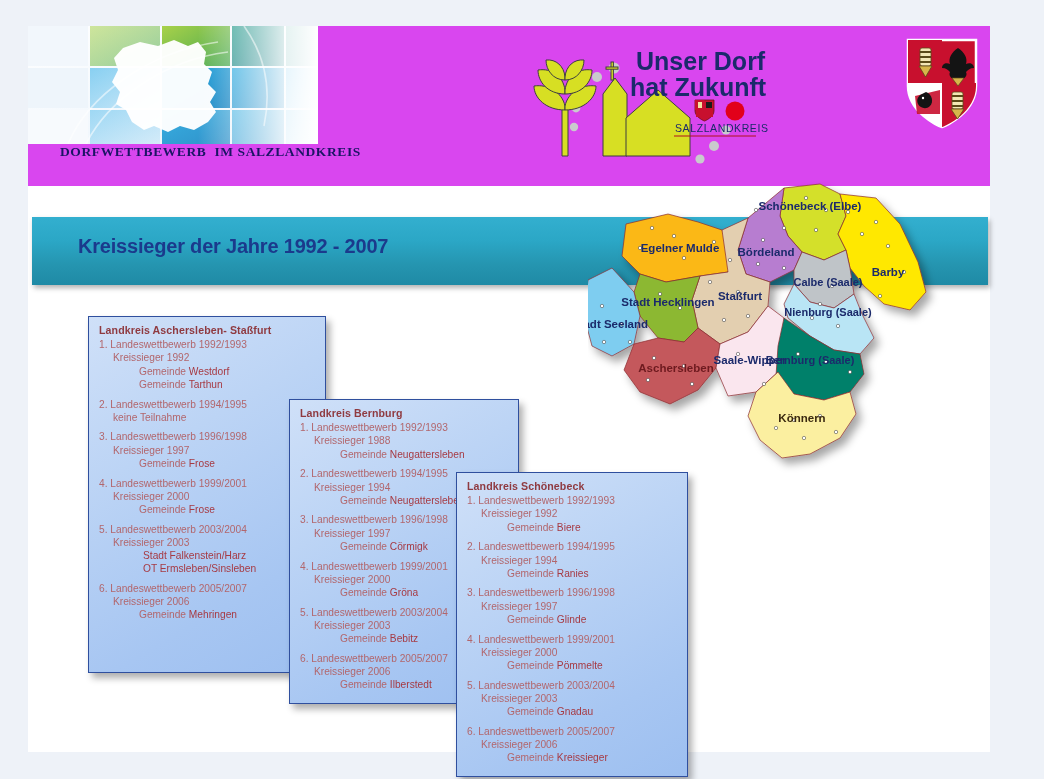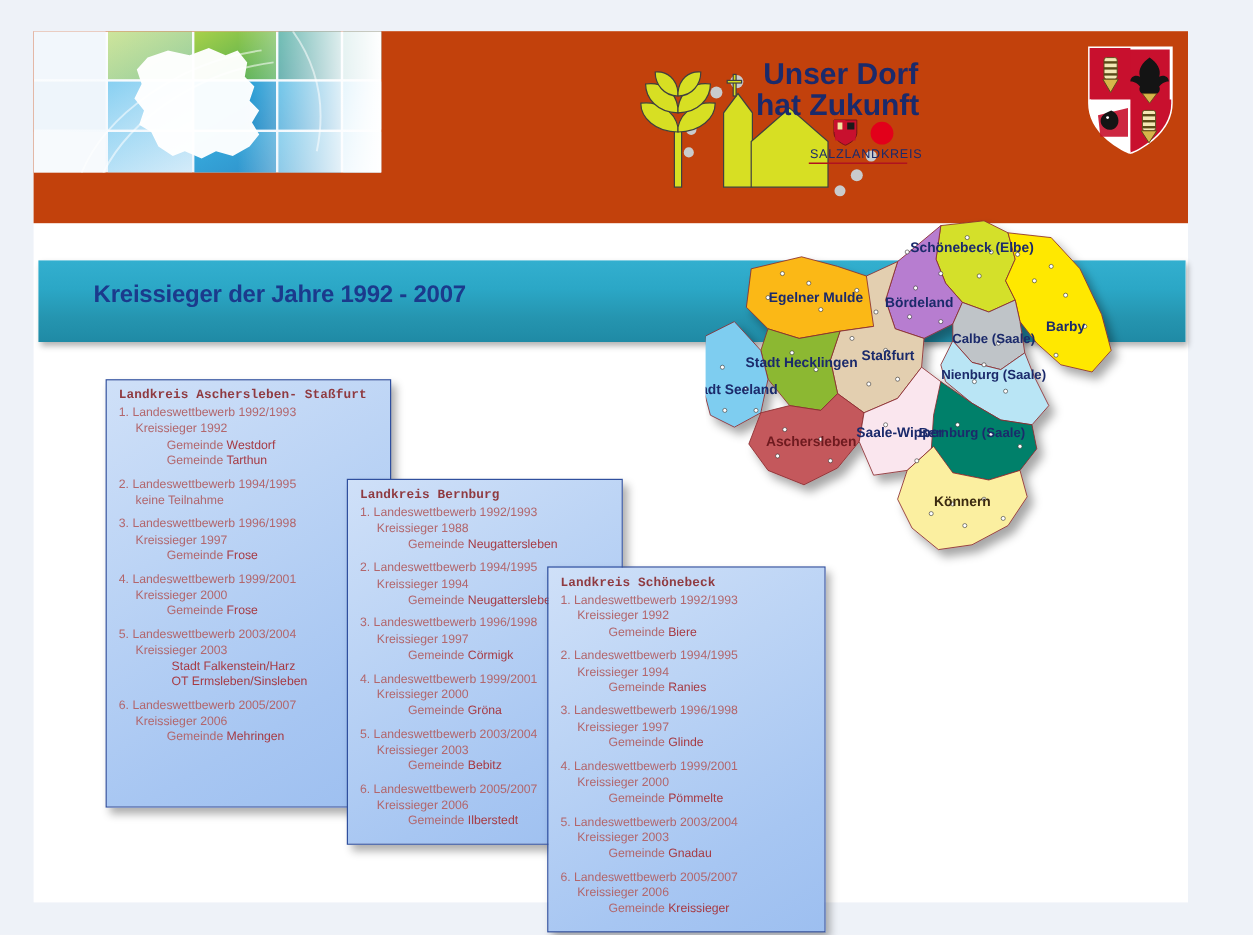--- a/index.html
+++ b/index.html
@@ -14,21 +14,21 @@
     position: absolute;
     left: 28px; top: 26px;
     width: 962px; height: 726px;
     background: #ffffff;
   }
 
   
   .header-band {
     position: absolute; left: 0; top: 0;
     width: 962px; height: 160px;
-    background: #c2410c;
+    background: #d946ef;
     overflow: hidden;
   }
   .hdr-art {
     position: absolute; left: 0; top: 0;
     width: 290px; height: 118px;
     overflow: hidden;
   }
   .hdr-art svg { display:block; }
 
   .wordmark {
@@ -95,21 +95,20 @@
     color: #b4555e;
     font-size: 10.2px;
     line-height: 13.2px;
   }
   .panel .head {
     color: #8f3a40;
     font-weight: bold;
     font-size: 10.6px;
     margin-bottom: 1px;
     letter-spacing: 0.1px;
-    font-family: Liberation Mono, monospace;
   }
   .panel .grp { margin-top: 6.5px; }
   .panel .grp:first-of-type { margin-top: 0; }
   .panel .l1 { padding-left: 0px;  color:#b2666c; }
   .panel .l2 { padding-left: 14px; color:#b2666c; }
   .panel .l3 { padding-left: 40px; color:#b2666c; }
   .panel .l3b { padding-left: 44px; color:#b2666c; }
   .panel b { color: #a63a43; font-weight: normal; }
 
   #panel1 { left: 60px;  top: 290px; width: 238px; height: 357px; }
@@ -266,20 +265,21 @@
         <g>
           <rect x="52" y="58" width="11" height="17" rx="2" fill="#f3e7b5" stroke="#5a4a18" stroke-width="0.8"></rect>
           <rect x="52" y="61" width="11" height="2" fill="#5a4a18"></rect>
           <rect x="52" y="66" width="11" height="2" fill="#5a4a18"></rect>
           <rect x="52" y="71" width="11" height="2" fill="#5a4a18"></rect>
           <path d="M51,75 L64,75 L57.5,85 Z" fill="#d7b54a" stroke="#5a4a18" stroke-width="0.8"></path>
         </g>
       </svg>
     </div>
 
+    <div class="subtitle">DORFWETTBEWERB  IM SALZLANDKREIS</div>
   </div>
 
   <div class="title-banner">
     <div class="t">Kreissieger der Jahre 1992 - 2007</div>
   </div>
 
   <div class="map-wrap">
     <svg width="400" height="360" viewBox="0 0 400 360">
       <defs>
         <filter id="mshadow" x="-20%" y="-20%" width="150%" height="150%">

